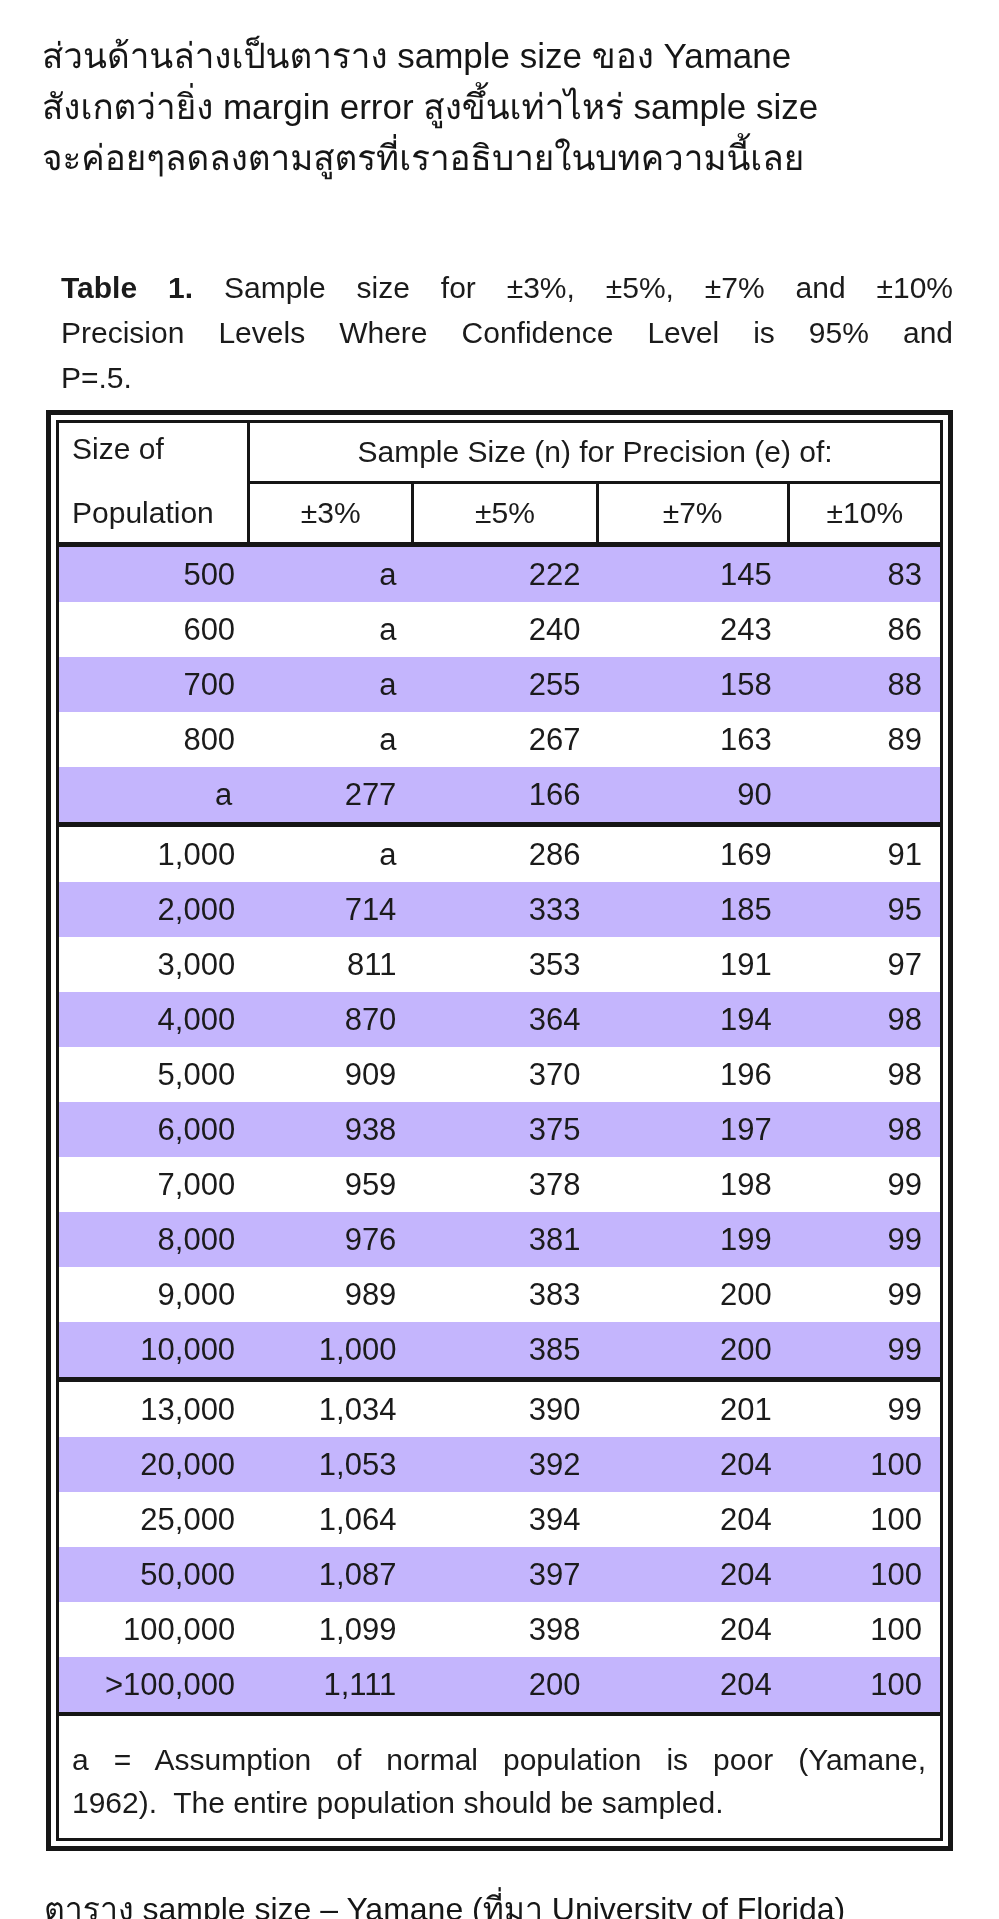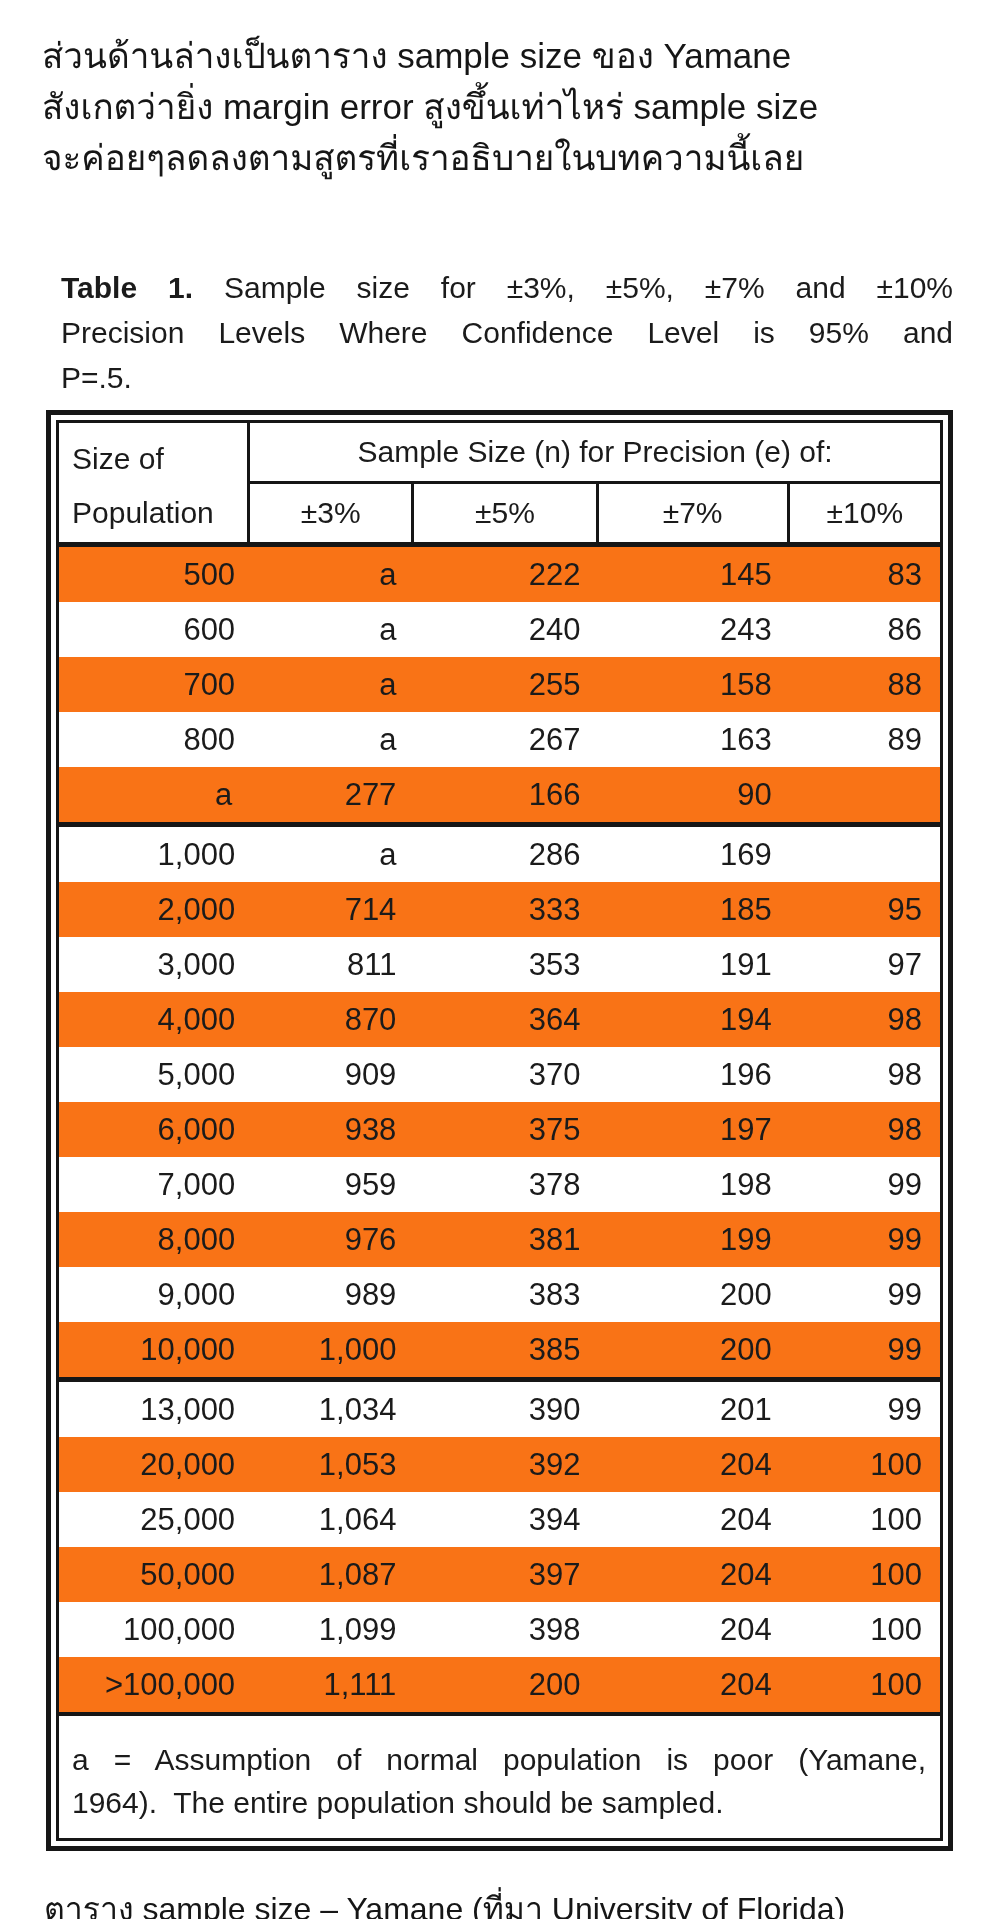--- a/index.html
+++ b/index.html
@@ -51,21 +51,21 @@
     display: grid;
     grid-template-columns: var(--cols);
     grid-template-rows: 61px 58px;
     border-bottom: 5px solid #161616;
     font-size: 30px;
   }
   .th-pop {
     grid-column: 1; grid-row: 1 / 3;
     border-right: 3px solid #161616;
     display: flex; flex-direction: column; justify-content: space-between;
-    padding: 19px 6px 12px 13px;
+    padding: 9px 6px 12px 13px;
   }
   .th-span {
     grid-column: 2 / 6; grid-row: 1;
     border-bottom: 3px solid #161616;
     display: flex; align-items: center; justify-content: center;
   }
   .th-col {
     grid-row: 2;
     display: flex; align-items: center; justify-content: center;
     border-right: 3px solid #161616;
@@ -75,21 +75,21 @@
   .th-col.c4 { grid-column: 4; }
   .th-col.c5 { grid-column: 5; border-right: none; }
 
   
   .tgroup + .tgroup { border-top: 5px solid #161616; }
   .trow {
     display: grid;
     grid-template-columns: var(--cols);
     height: 55px;
   }
-  .trow.shaded { background: #f97316; }
+  .trow.shaded { background: #c4b5fd; }
   .tcell {
     display: flex; align-items: center; justify-content: flex-end;
     padding-right: 18px;
     font-size: 31px;
     color: #1b1b1b;
   }
   .tcell.col0 { padding-right: 15px; }
 
   
   .tfoot {
@@ -182,20 +182,21 @@
             <div class="tcell col3">166</div>
             <div class="tcell col4">90</div>
           </div>
         </div>
         <div class="tgroup">
           <div class="trow">
             <div class="tcell col0">1,000</div>
             <div class="tcell col1">a</div>
             <div class="tcell col2">286</div>
             <div class="tcell col3">169</div>
+            <div class="tcell col4">91</div>
           </div>
           <div class="trow shaded">
             <div class="tcell col0">2,000</div>
             <div class="tcell col1">714</div>
             <div class="tcell col2">333</div>
             <div class="tcell col3">185</div>
             <div class="tcell col4">95</div>
           </div>
           <div class="trow">
             <div class="tcell col0">3,000</div>
@@ -295,21 +296,21 @@
             <div class="tcell col1">1,111</div>
             <div class="tcell col2">200</div>
             <div class="tcell col3">204</div>
             <div class="tcell col4">100</div>
           </div>
         </div>
       </div>
 
     <div class="tfoot">
       <div class="fn-line1">a = Assumption of normal population is poor (Yamane,</div>
-      <div class="fn-line2">1964).  The entire population should be sampled.</div>
+      <div class="fn-line2">1962).  The entire population should be sampled.</div>
     </div>
 
   </div>
 </div>
 
 <div class="caption">
   <span>ตาราง sample size – Yamane (ที่มา </span><a class="caption-link" href="#">University of Florida</a><span>)</span>
 </div>
 
 </body></html>

